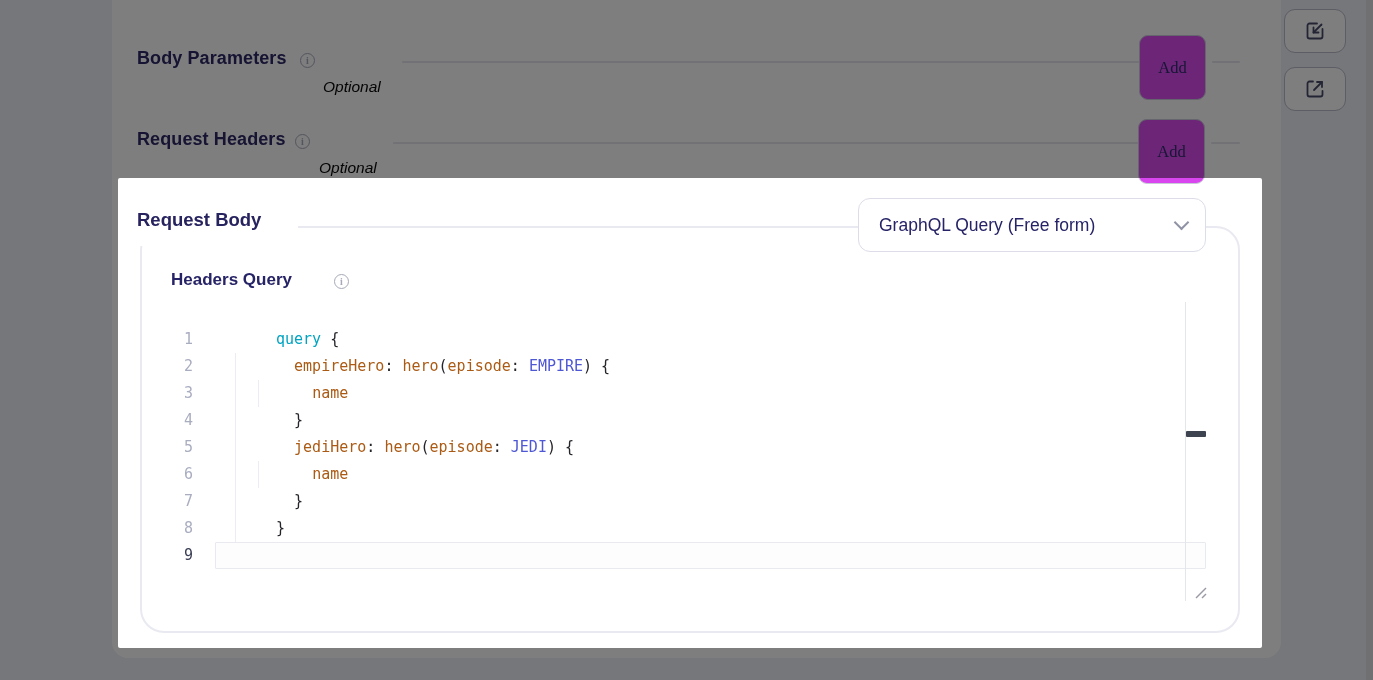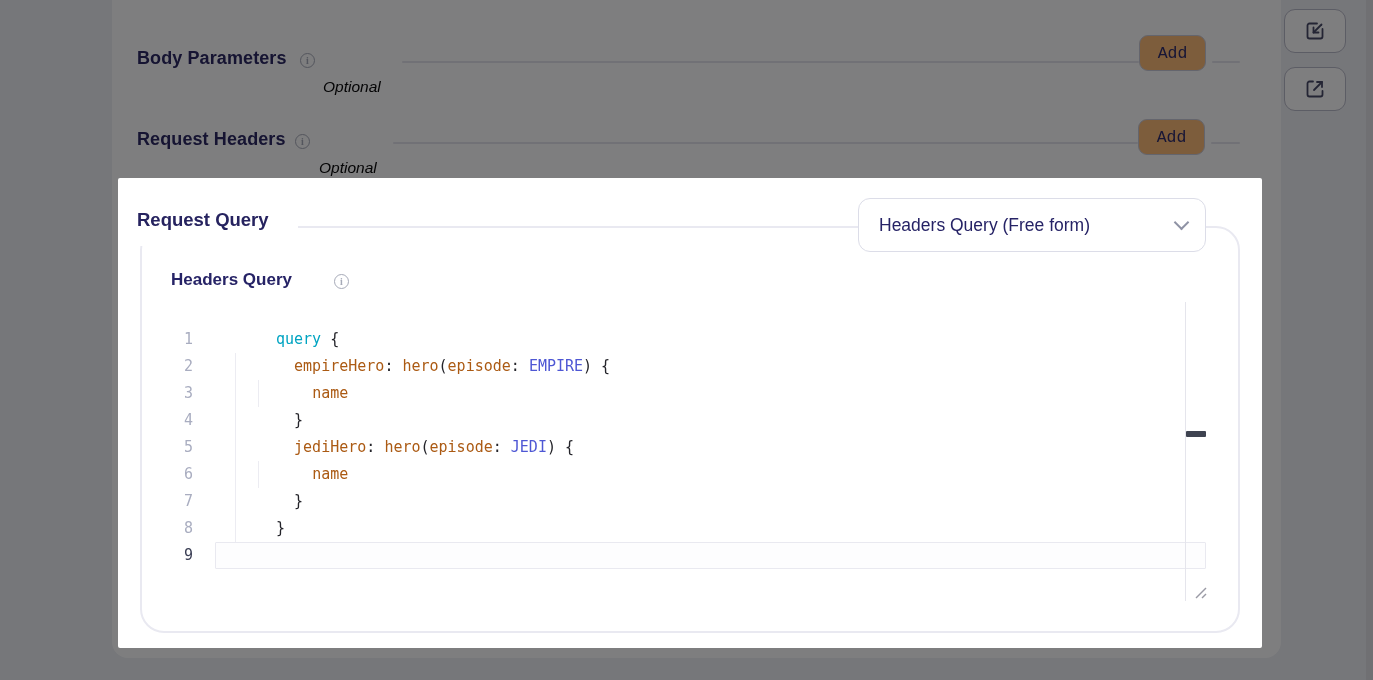--- a/index.html
+++ b/index.html
@@ -25,24 +25,24 @@
     font-style: italic; font-size: 15.5px; color: #000000; margin-top: 28px;
   }
   .divider { height: 2px; background: #e3e4ed; border-radius: 1px; }
   .info-icon {
     width: 15px; height: 15px; border: 1.4px solid #a6aab8; border-radius: 50%;
     color: #a6aab8; font-size: 10px; font-weight: 600;
     display: flex; align-items: center; justify-content: center;
     font-family: "Liberation Serif", serif; font-style: normal;
   }
   .add-btn {
-    width: 67px; height: 36px; border: 1.5px solid #c9cbd9; border-radius: 9px;
-    background: #fdba74; color: #2a2766; font-size: 16.5px; font-weight: 500;
+    width: 67px; height: 65px; border: 1.5px solid #c9cbd9; border-radius: 9px;
+    background: #d946ef; color: #2a2766; font-size: 16.5px; font-weight: 500;
     display: flex; align-items: center; justify-content: center;
-    font-family: Liberation Mono, monospace; cursor: pointer;
+    font-family: Liberation Serif, serif; cursor: pointer;
   }
 
   
   .rb-container {
     left: 140px; top: 226px; width: 1100px; height: 407px;
     border: 2px solid #e9e9f1; border-radius: 24px; background: #ffffff;
   }
   .notch-cover { left: 116px; top: 212px; width: 182px; height: 34px; background: #ffffff; }
   .rb-title { left: 137px; top: 209px; font-size: 18.5px; font-weight: 600; color: #26235f; }
 
@@ -115,24 +115,24 @@
   <span class="abs info-icon" style="left:295px; top:134px;">i</span>
   <span class="abs optional" style="left:319px; top:131px;">Optional</span>
   <div class="abs divider" style="left:393px; top:142px; width:745px;"></div>
   <button class="abs add-btn" style="left:1138px; top:119px;">Add</button>
   <div class="abs divider" style="left:1211px; top:142px; width:29px;"></div>
 </div>
 
 <div>
   <div class="abs rb-container"></div>
   <div class="abs notch-cover"></div>
-  <span class="abs rb-title">Request Query</span>
+  <span class="abs rb-title">Request Body</span>
 
   <div class="abs type-select">
-    <span class="type-select-value">Headers Query (Free form)</span>
+    <span class="type-select-value">GraphQL Query (Free form)</span>
     <span class="chevron"></span>
   </div>
 
   <span class="abs editor-label">Headers Query</span>
   <span class="abs info-icon" style="left:334px; top:274px;">i</span>
 
   <div>
     <div class="abs active-line-box"></div>
     <div class="abs indent-guide" style="left:235px; top:353px; height:189px;"></div>
     <div class="abs indent-guide" style="left:258px; top:380px; height:27px;"></div>

